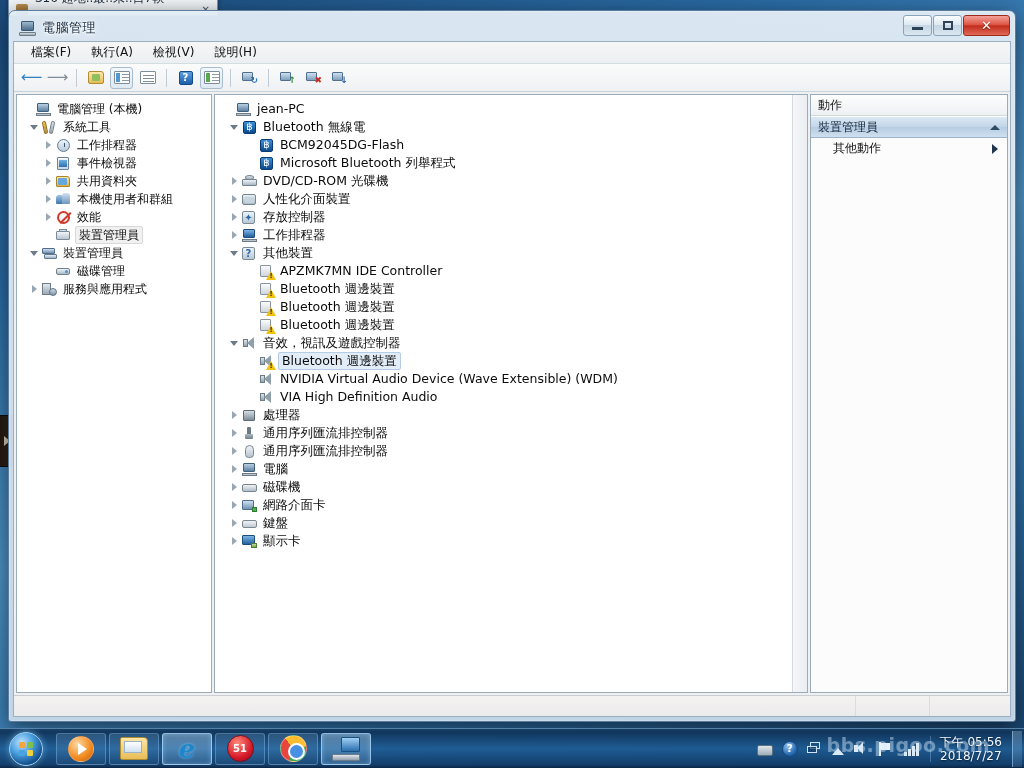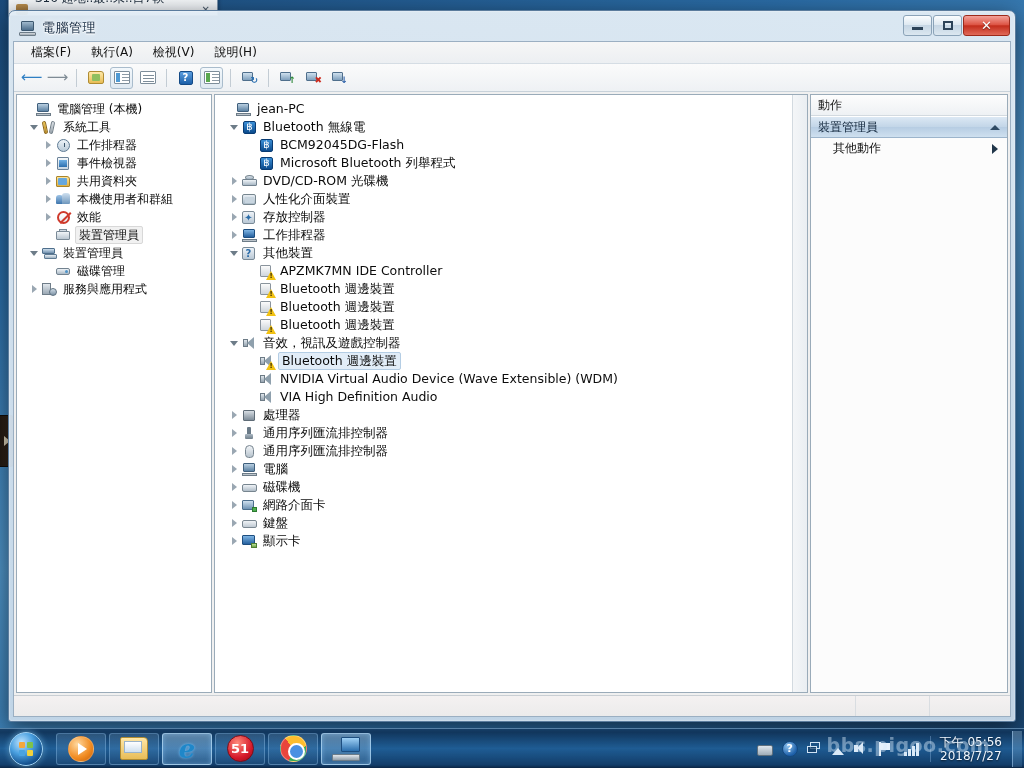--- a/index.html
+++ b/index.html
@@ -302,21 +302,21 @@
   .ic-expl { width:28px;height:23px; background:linear-gradient(180deg,#ffe7a6,#e8bd58); border:1px solid #b08c32; border-radius:2px 4px 2px 2px; position:relative; }
   .ic-expl:before { content:""; position:absolute; left:3px; top:3px; width:16px; height:10px; background:linear-gradient(180deg,#fff,#cfe0ef); border:1px solid #9ab3c9; }
   .ic-ie {
     width:28px;height:28px; position:relative; color:#1f87c9; font-size:26px; line-height:28px;
     font-family:"DejaVu Serif", serif; font-style:italic; text-align:center; font-weight:bold;
     text-shadow: 0 0 3px rgba(120,200,255,.9);
   }
   .ic-51 {
     width:27px;height:27px;border-radius:50%;
     background: radial-gradient(circle at 38% 28%, #ff8a7a, #d5192a 62%, #8f0a18);
-    border:1px solid #7d0d18; color:#fff; font-size:13px; font-weight:bold;
+    border:1px solid #7d0d18; color:#fff; font-size:10px; font-weight:bold;
     display:flex;align-items:center;justify-content:center; font-family:"DejaVu Sans", sans-serif;
   }
   .ic-chrome {
     width:27px;height:27px;border-radius:50%; position:relative;
     background: conic-gradient(from 200deg, #e8453c 0deg 120deg, #fdbd2e 120deg 240deg, #35a853 240deg 360deg);
     border:1px solid #ffffff55;
   }
   .ic-chrome:after {
     content:""; position:absolute; left:7px; top:7px; width:13px; height:13px; border-radius:50%;
     background:#4a90e2; border:2px solid #fff;

